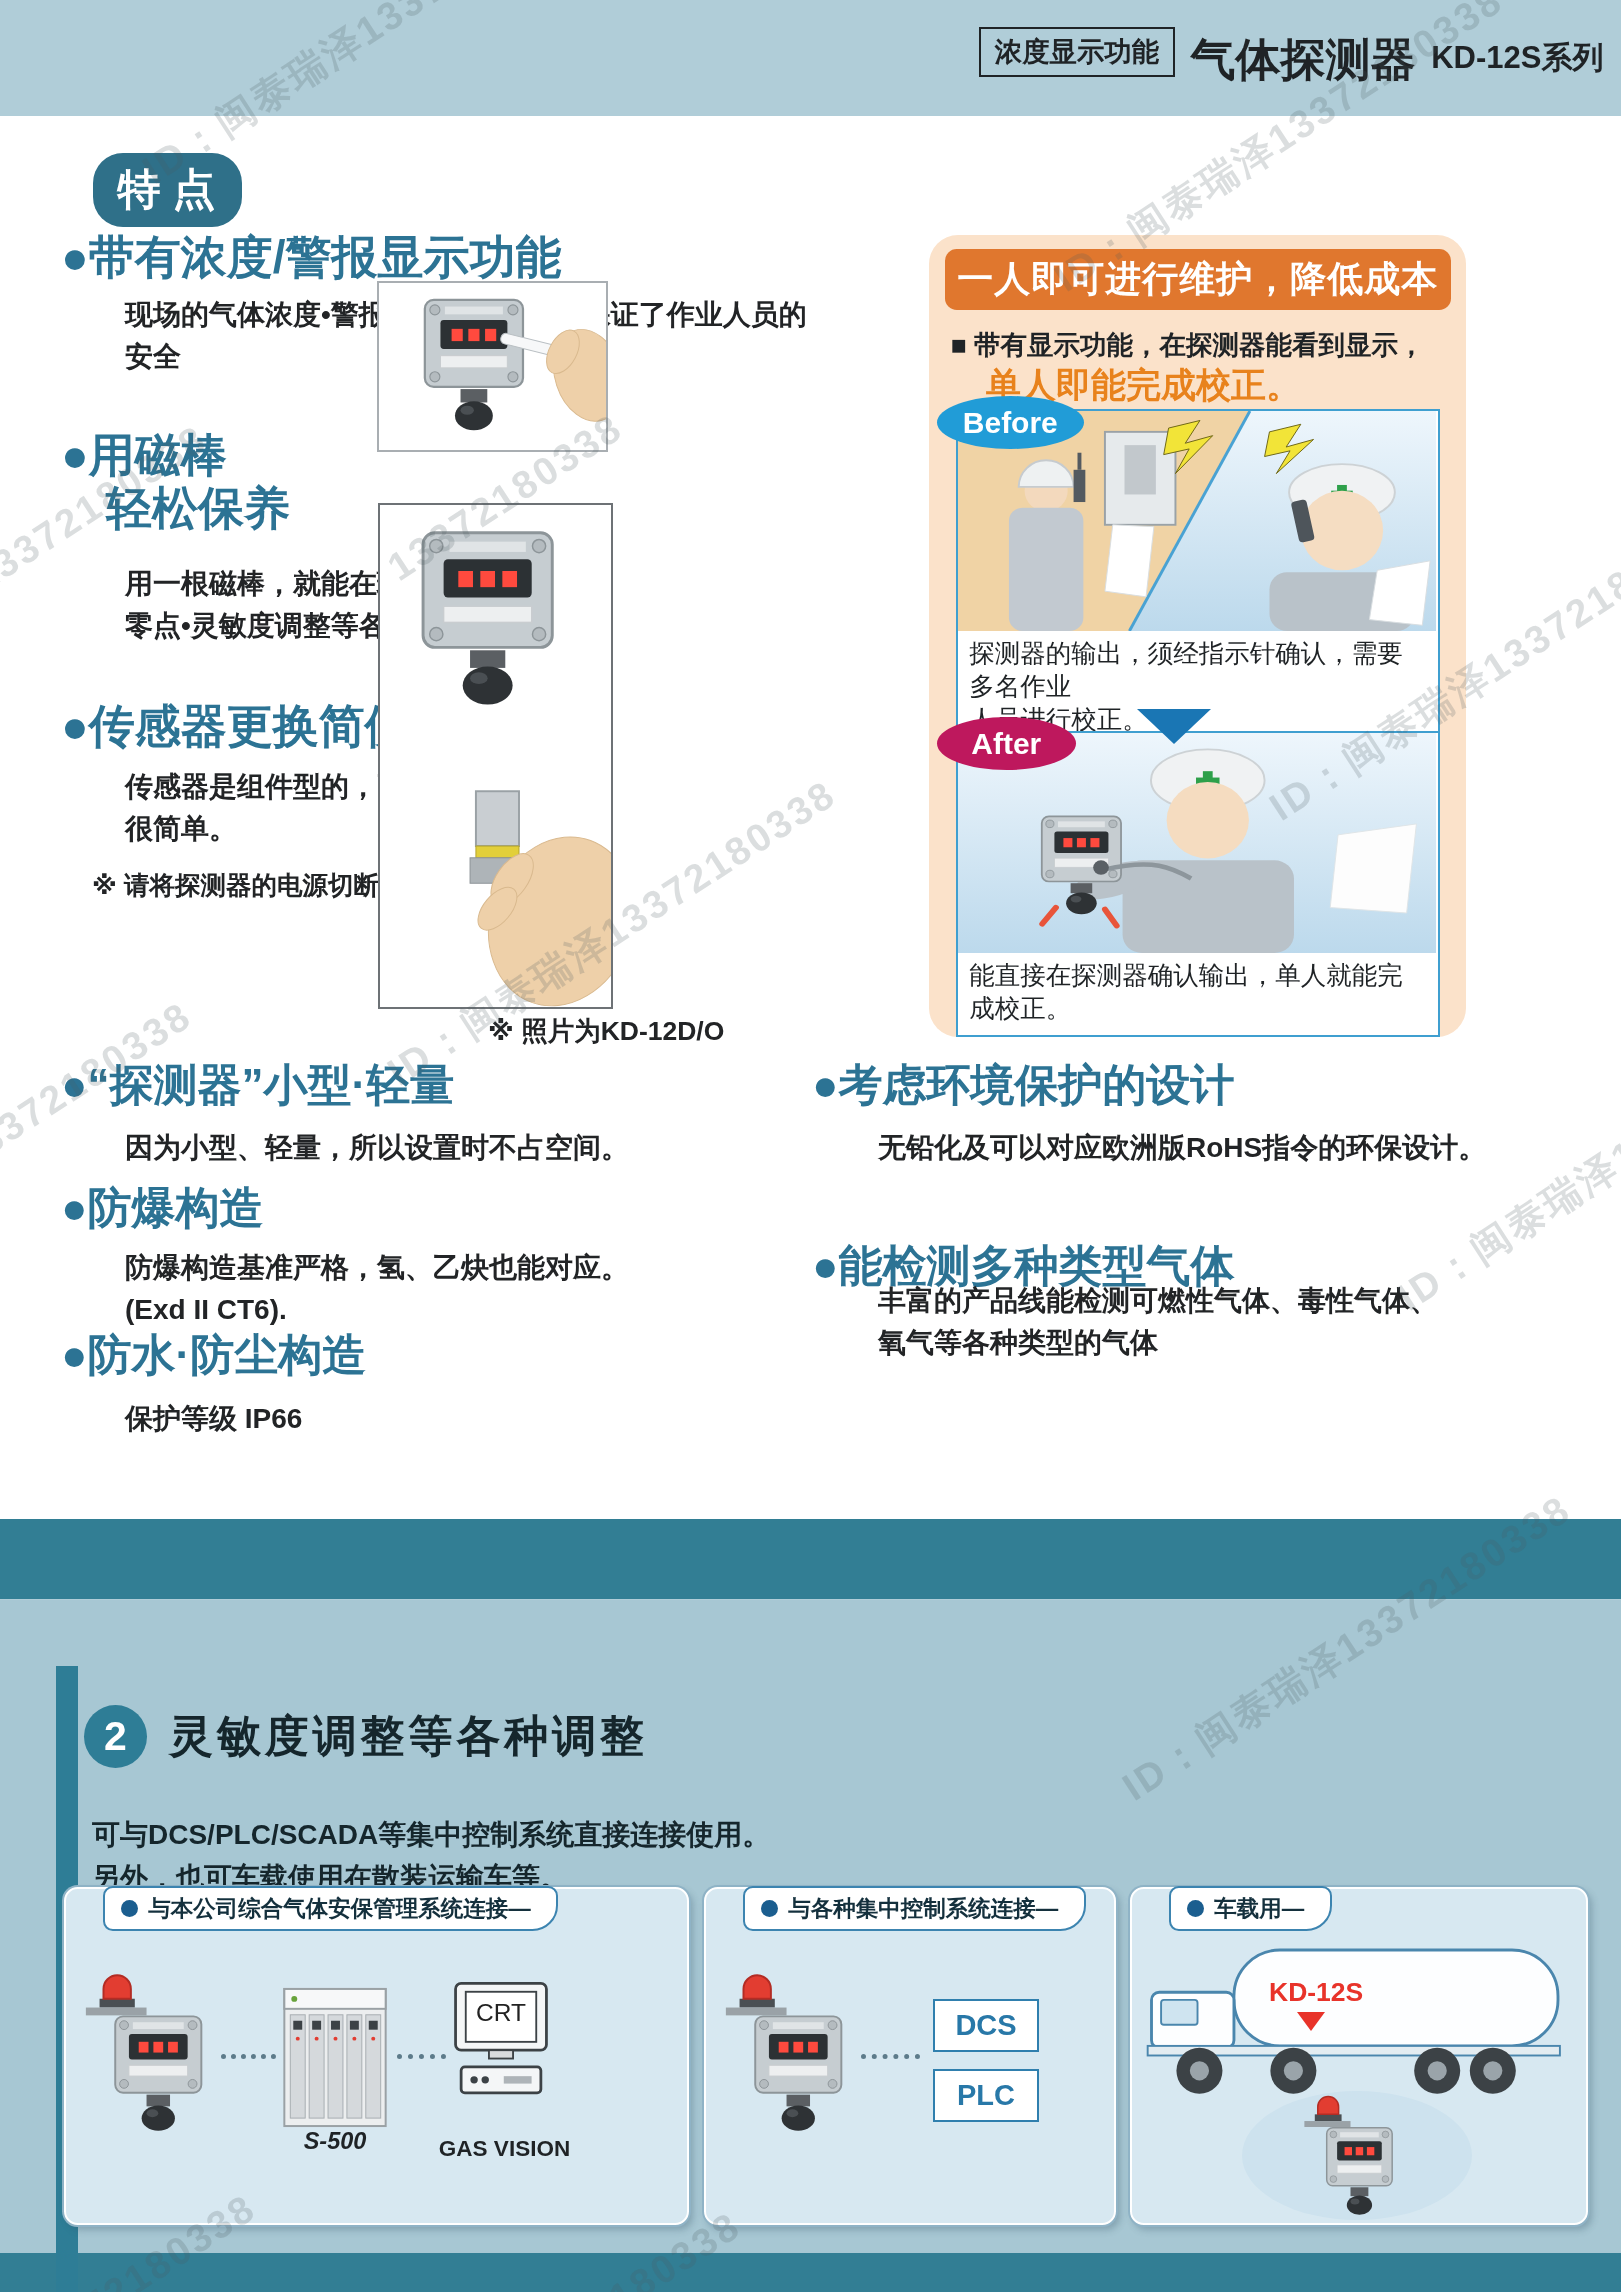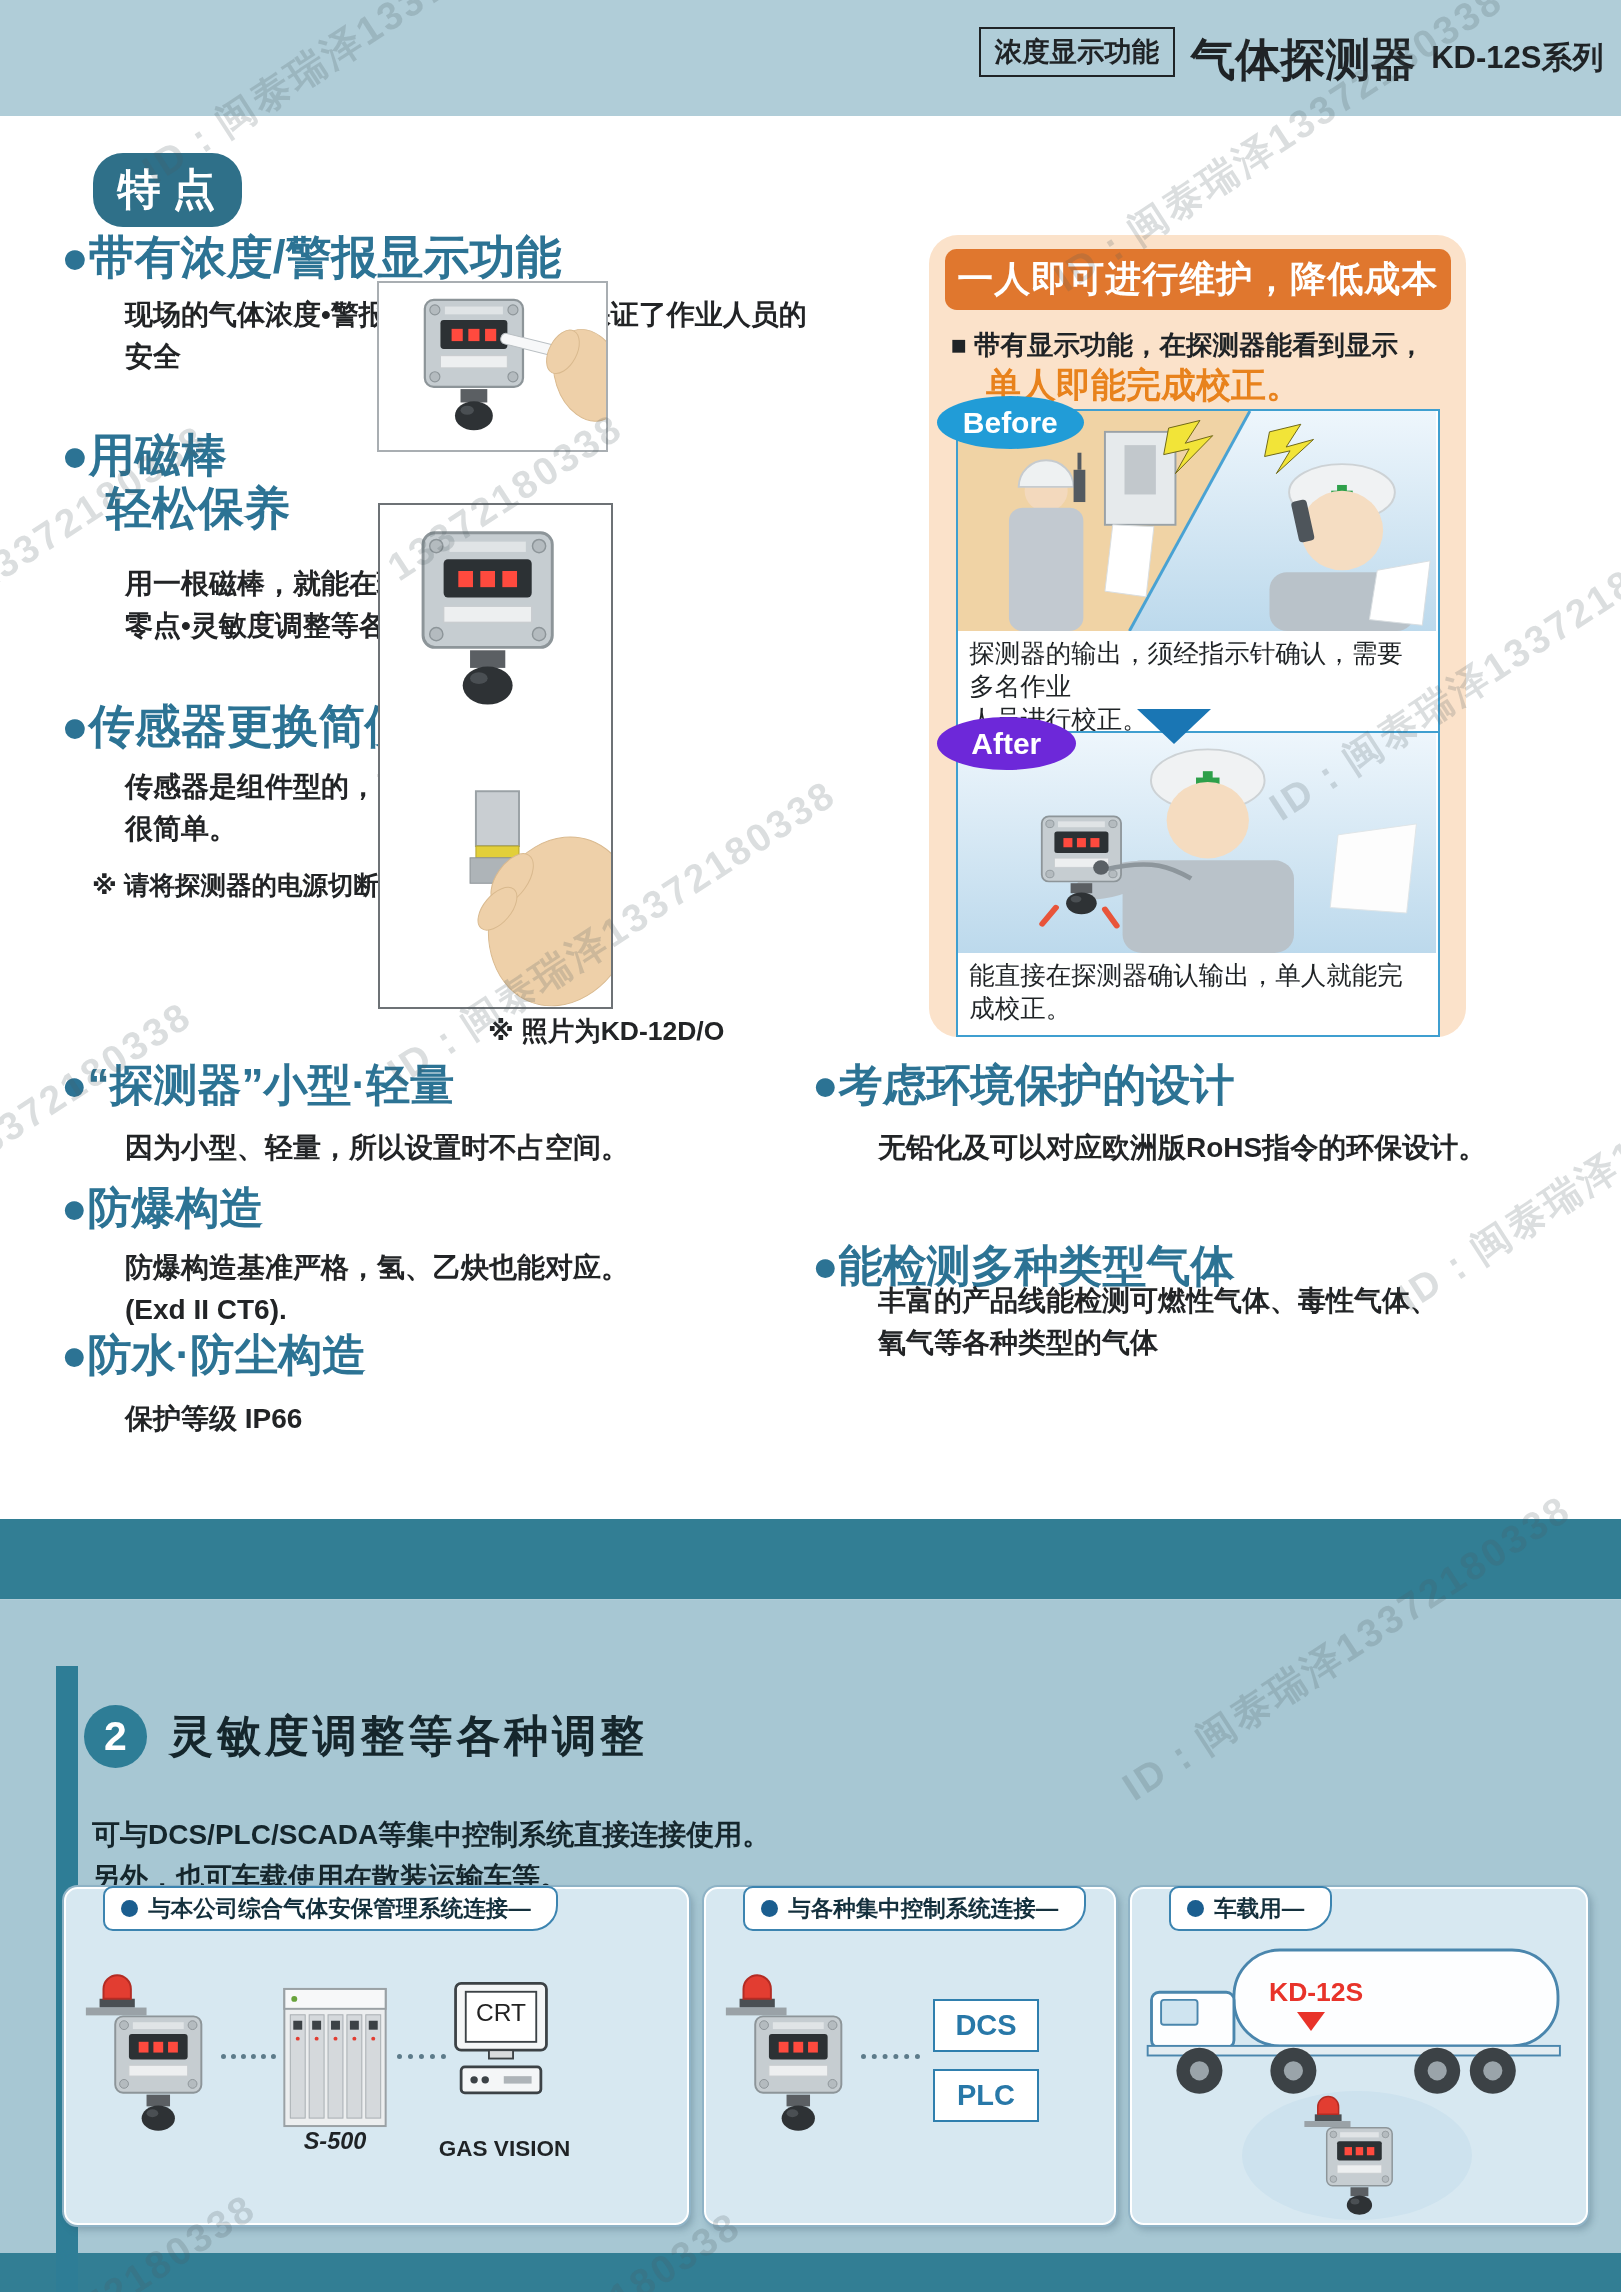--- a/index.html
+++ b/index.html
@@ -269,21 +269,21 @@
         <ellipse cx="160" cy="162" rx="44" ry="17" fill="#b9c2c9" transform="rotate(-18 160 162)"></ellipse>
         <use href="#sym-detector" x="80" y="88" width="92" height="114"></use>
         <path d="M150 150 C 200 138 218 148 238 160" stroke="#8d969c" stroke-width="5" fill="none"></path>
         <circle cx="146" cy="148" r="8" fill="#5a6065"></circle>
         <line x1="86" y1="210" x2="100" y2="192" stroke="#e8543a" stroke-width="6" stroke-linecap="round"></line>
         <line x1="162" y1="212" x2="150" y2="194" stroke="#e8543a" stroke-width="6" stroke-linecap="round"></line>
         <polygon points="388,112 468,100 458,198 380,192" fill="#fdfdfd" stroke="#dfe4e7"></polygon>
       </svg>
       <div class="scene-cap">能直接在探测器确认输出，单人就能完成校正。</div>
     </div>
-    <div class="abs oval" style="left:7.8px;top:482px;width:139px;background:#6d28d9;">After</div>
+    <div class="abs oval" style="left:7.8px;top:482px;width:139px;background:#be185d;">After</div>
   </div>
 
   <div class="abs vbar"></div>
   <div class="abs numcircle">2</div>
   <div class="abs sys-h">灵敏度调整等各种调整</div>
   <div class="abs sys-b">
     <div>可与DCS/PLC/SCADA等集中控制系统直接连接使用。</div>
     <div>另外，也可车载使用在散装运输车等。</div>
   </div>
 

